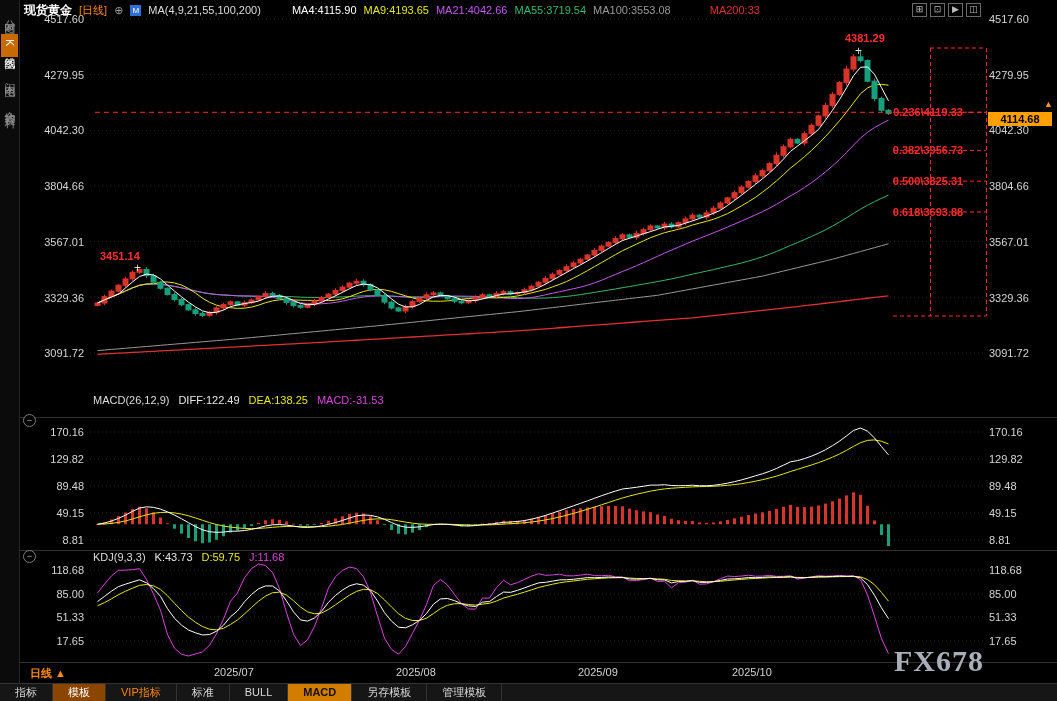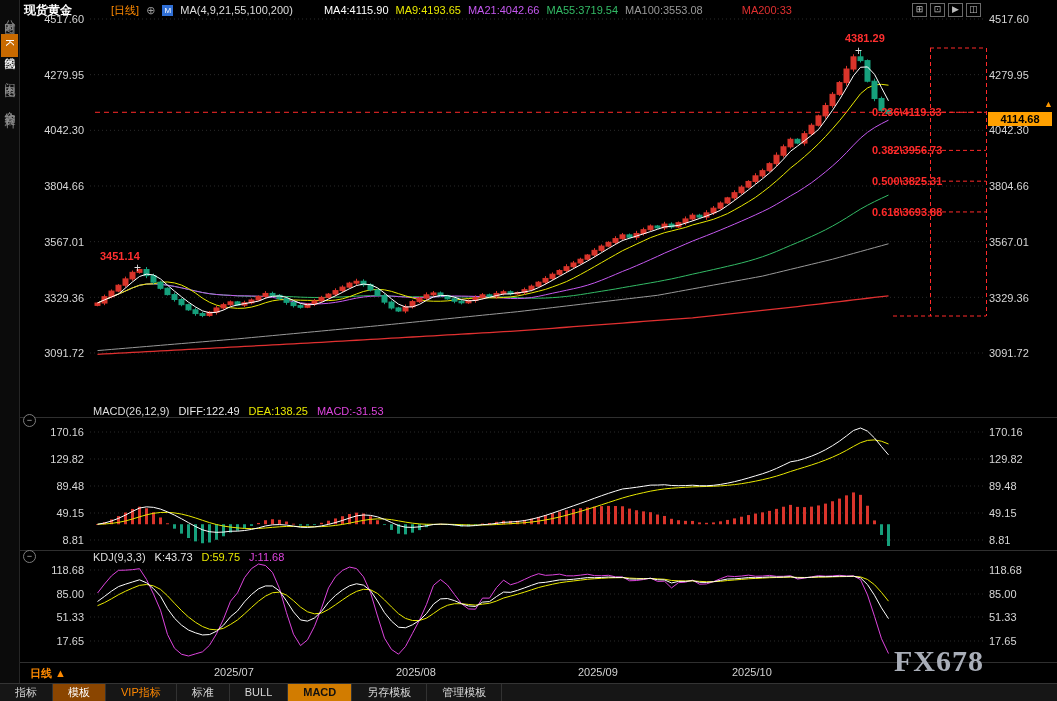--- a/index.html
+++ b/index.html
@@ -17,21 +17,21 @@
   .sym{color:#fff;font-weight:bold;font-size:12px;}
   .ma-ico{width:11px;height:11px;background:#2f6fd6;color:#fff;font-size:8px;line-height:11px;
           text-align:center;display:inline-block;}
   .wicons{margin-left:auto;margin-right:76px;display:flex;gap:3px;}
   .wicon{width:13px;height:12px;border:1px solid #6a6a6a;color:#bbb;font-size:9px;line-height:11px;
          text-align:center;cursor:pointer;}
   
   .axlab{position:absolute;color:#d6d6d6;z-index:5;line-height:12px;}
   .axl{left:30px;width:54px;text-align:right;}
   .axr{left:989px;width:64px;text-align:left;}
-  .fiblab{position:absolute;left:872px;width:112px;text-align:left;color:#ff2a2a;font-weight:bold;z-index:5;}
+  .fiblab{position:absolute;left:872px;width:112px;text-align:center;color:#ff2a2a;font-weight:bold;z-index:5;}
   .badge{position:absolute;left:988px;top:112px;width:64px;height:14px;background:#ffa000;color:#000;
          font-weight:bold;text-align:center;line-height:14px;z-index:8;}
   .price-arrow{position:absolute;left:1044px;top:99px;color:#ff9900;font-size:9px;z-index:8;}
   .anno{position:absolute;color:#ff2f2f;font-weight:bold;z-index:6;}
   .cross{position:absolute;color:#e0e0e0;font-size:12px;line-height:12px;z-index:6;}
   .collapse{position:absolute;left:23px;width:11px;height:11px;border:1px solid #7d7d7d;border-radius:50%;
             color:#bbb;line-height:10px;text-align:center;font-size:9px;z-index:7;cursor:pointer;background:#000;}
   .ind-header{position:absolute;left:93px;display:flex;gap:9px;z-index:6;}
   
   .pf{position:absolute;left:30px;top:666px;color:#ff8a00;font-weight:bold;z-index:6;}
@@ -436,21 +436,21 @@
 
   <aside class="sidebar">
     <div class="side-item">分时图</div>
     <div class="side-item active">K线图</div>
     <div class="side-item">闪电图</div>
     <div class="side-item">合约资料</div>
   </aside>
 
   <header class="topbar">
     <span class="sym">现货黄金</span>
-    <span style="color: rgb(255, 138, 0); margin-left: 32px;">[日线]</span>
+    <span style="color: rgb(255, 138, 0);">[日线]</span>
     <span style="color:#9a9a9a">⊕</span>
     <span class="ma-ico">M</span>
     <span style="color:#dddddd">MA(4,9,21,55,100,200)</span>
     <span style="color: rgb(255, 255, 255); padding-left: 24px;">MA4:4115.90</span>
     <span style="color: rgb(232, 232, 0);">MA9:4193.65</span>
     <span style="color: rgb(197, 88, 240);">MA21:4042.66</span>
     <span style="color: rgb(51, 187, 102);">MA55:3719.54</span>
     <span style="color: rgb(153, 153, 153);">MA100:3553.08</span>
     <span style="color: rgb(224, 48, 48); padding-left: 32px;">MA200:33</span>
     <span class="wicons">
@@ -486,21 +486,21 @@
   <div class="fiblab" style="top:175px">0.500\3825.31</div>
   <div class="fiblab" style="top:206px">0.618\3693.88</div>
 
   <div class="anno" style="left:845px;top:32px">4381.29</div>
   <div class="cross" style="left:855px;top:45px">+</div>
   <div class="anno" style="left:100px;top:250px">3451.14</div>
   <div class="cross" style="left:134px;top:262px">+</div>
   <div class="price-arrow">▲</div>
   <div class="badge">4114.68</div>
 
-  <div class="ind-header" style="top:405px">
+  <div class="ind-header" style="top:394px">
     <span style="color:#ddd">MACD(26,12,9)</span>
     <span style="color: rgb(232, 232, 232);">DIFF:122.49</span>
     <span style="color: rgb(232, 232, 0);">DEA:138.25</span>
     <span style="color: rgb(221, 68, 221);">MACD:-31.53</span>
   </div>
   <div>
     <div class="axlab axl" style="top:426px">170.16</div>
     <div class="axlab axl" style="top:453px">129.82</div>
     <div class="axlab axl" style="top:480px">89.48</div>
     <div class="axlab axl" style="top:507px">49.15</div>

